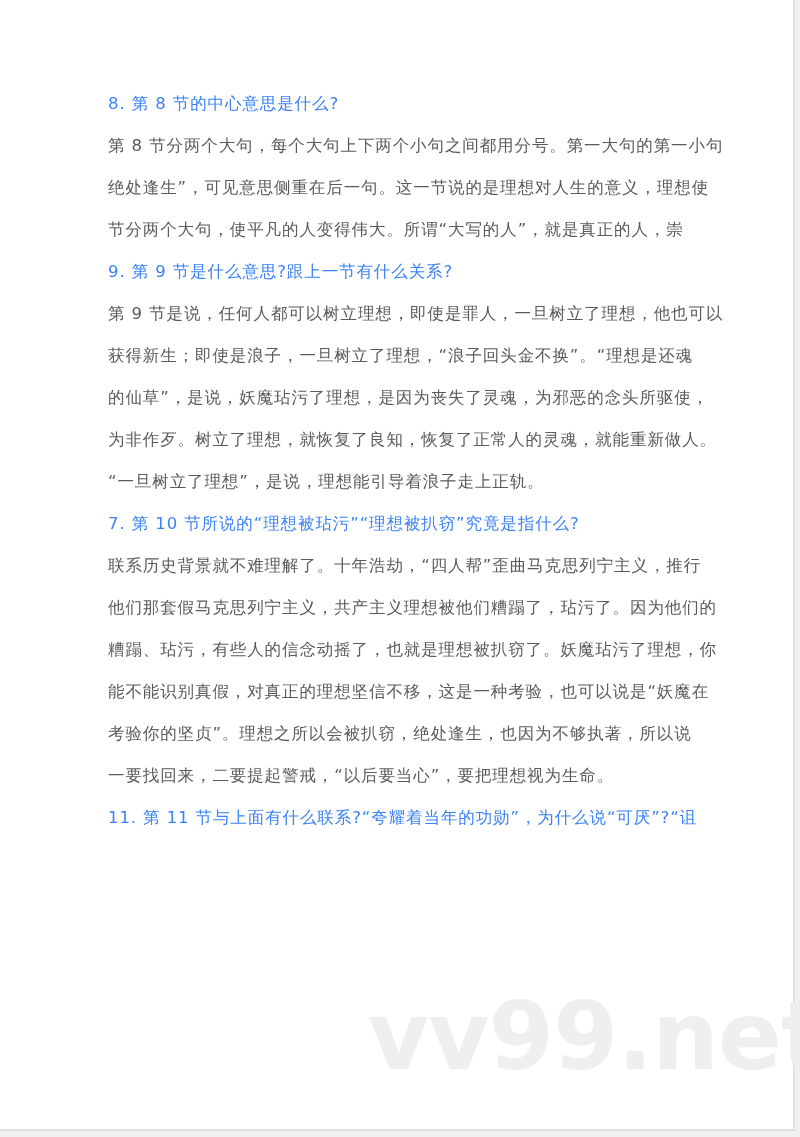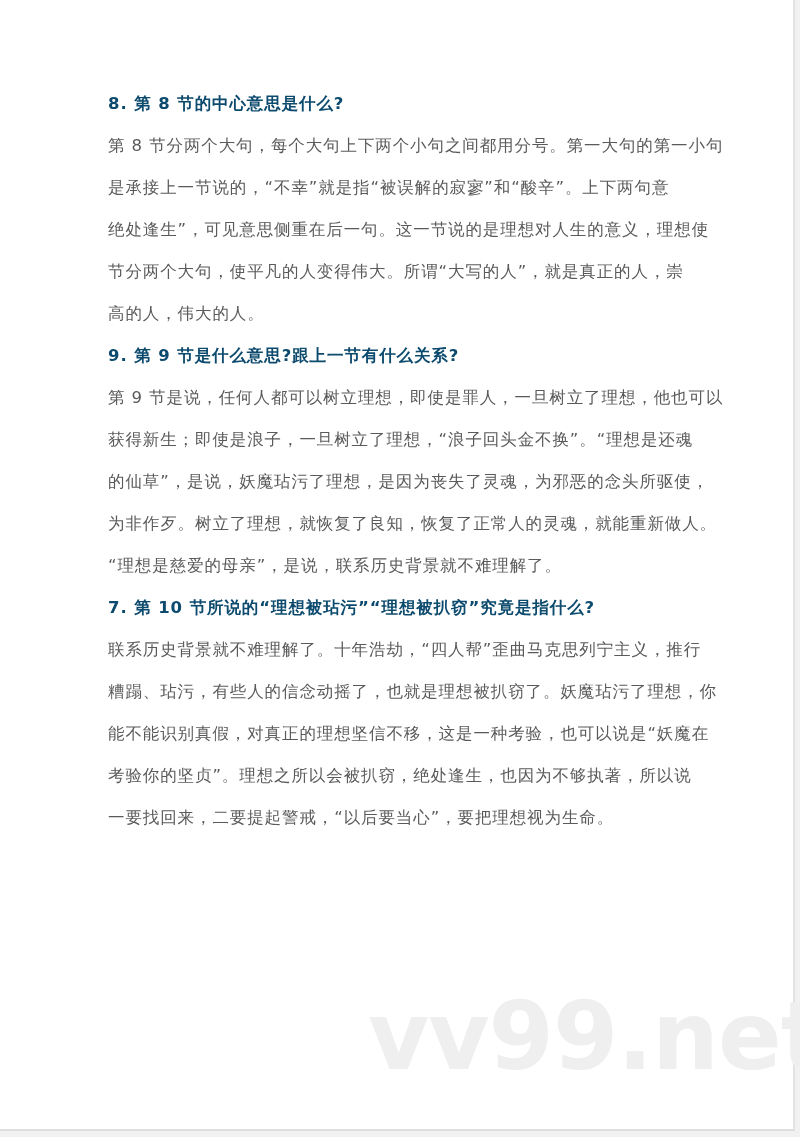--- a/index.html
+++ b/index.html
@@ -33,22 +33,22 @@
       font-size: 16.5px;
       letter-spacing: 0.9px;
       color: #5a5a5a;
     }
     .line {
       height: 42px;
       line-height: 42px;
       white-space: nowrap;
     }
     .heading {
-      color: #0c4a6e;
-      font-weight: bold;
+      color: #3b82f6;
+      font-weight: normal;
     }
     .section + .section {
       margin-top: 0;
     }
     .watermark {
       position: absolute;
       left: 368px;
       top: 990px;
       font-family: "DejaVu Sans", "Liberation Sans", sans-serif;
       font-weight: bold;
@@ -61,43 +61,43 @@
   </style>
 </head>
 <body>
 
 <div class="page">
   <div class="content">
 
     <div class="section">
       <div class="line heading">8. 第 8 节的中心意思是什么?</div>
       <div class="line">第 8 节分两个大句，每个大句上下两个小句之间都用分号。第一大句的第一小句</div>
-      <div class="line">是承接上一节说的，“不幸”就是指“被误解的寂寥”和“酸辛”。上下两句意</div>
       <div class="line">绝处逢生”，可见意思侧重在后一句。这一节说的是理想对人生的意义，理想使</div>
       <div class="line">节分两个大句，使平凡的人变得伟大。所谓“大写的人”，就是真正的人，崇</div>
-      <div class="line">高的人，伟大的人。</div>
     </div>
 
     <div class="section">
       <div class="line heading">9. 第 9 节是什么意思?跟上一节有什么关系?</div>
       <div class="line">第 9 节是说，任何人都可以树立理想，即使是罪人，一旦树立了理想，他也可以</div>
       <div class="line">获得新生；即使是浪子，一旦树立了理想，“浪子回头金不换”。“理想是还魂</div>
       <div class="line">的仙草”，是说，妖魔玷污了理想，是因为丧失了灵魂，为邪恶的念头所驱使，</div>
       <div class="line">为非作歹。树立了理想，就恢复了良知，恢复了正常人的灵魂，就能重新做人。</div>
-      <div class="line">“理想是慈爱的母亲”，是说，联系历史背景就不难理解了。</div>
+      <div class="line">“一旦树立了理想”，是说，理想能引导着浪子走上正轨。</div>
     </div>
 
     <div class="section">
       <div class="line heading">7. 第 10 节所说的“理想被玷污”“理想被扒窃”究竟是指什么?</div>
       <div class="line">联系历史背景就不难理解了。十年浩劫，“四人帮”歪曲马克思列宁主义，推行</div>
+      <div class="line">他们那套假马克思列宁主义，共产主义理想被他们糟蹋了，玷污了。因为他们的</div>
       <div class="line">糟蹋、玷污，有些人的信念动摇了，也就是理想被扒窃了。妖魔玷污了理想，你</div>
       <div class="line">能不能识别真假，对真正的理想坚信不移，这是一种考验，也可以说是“妖魔在</div>
       <div class="line">考验你的坚贞”。理想之所以会被扒窃，绝处逢生，也因为不够执著，所以说</div>
       <div class="line">一要找回来，二要提起警戒，“以后要当心”，要把理想视为生命。</div>
     </div>
 
     <div class="section">
+      <div class="line heading">11. 第 11 节与上面有什么联系?“夸耀着当年的功勋”，为什么说“可厌”?“诅</div>
     </div>
 
   </div>
 
   <div class="watermark">vv99.net</div>
 </div>
 
 </body></html>

